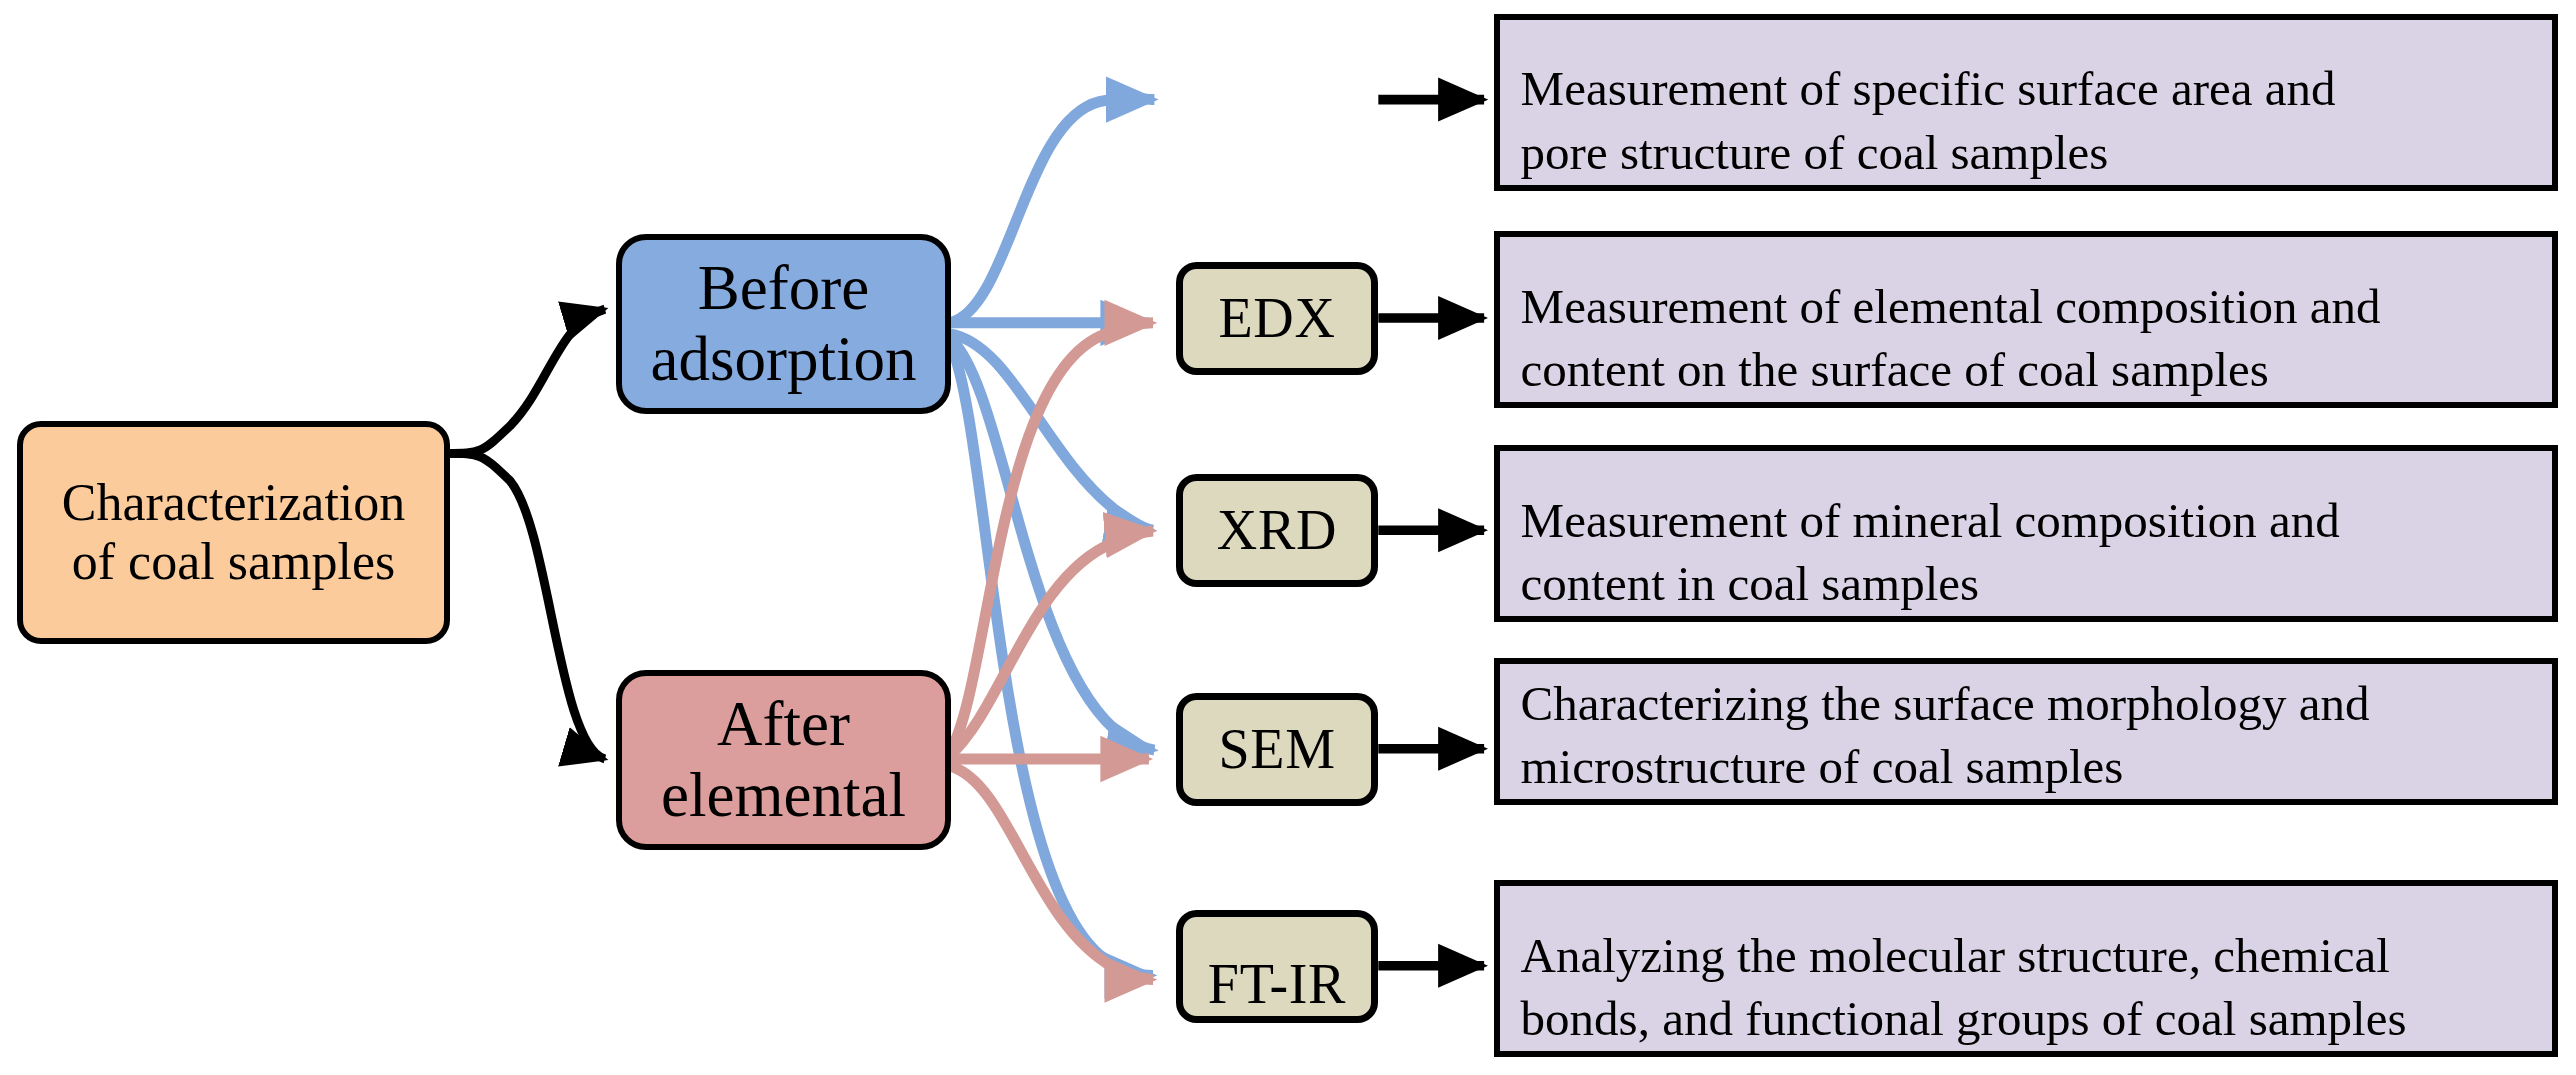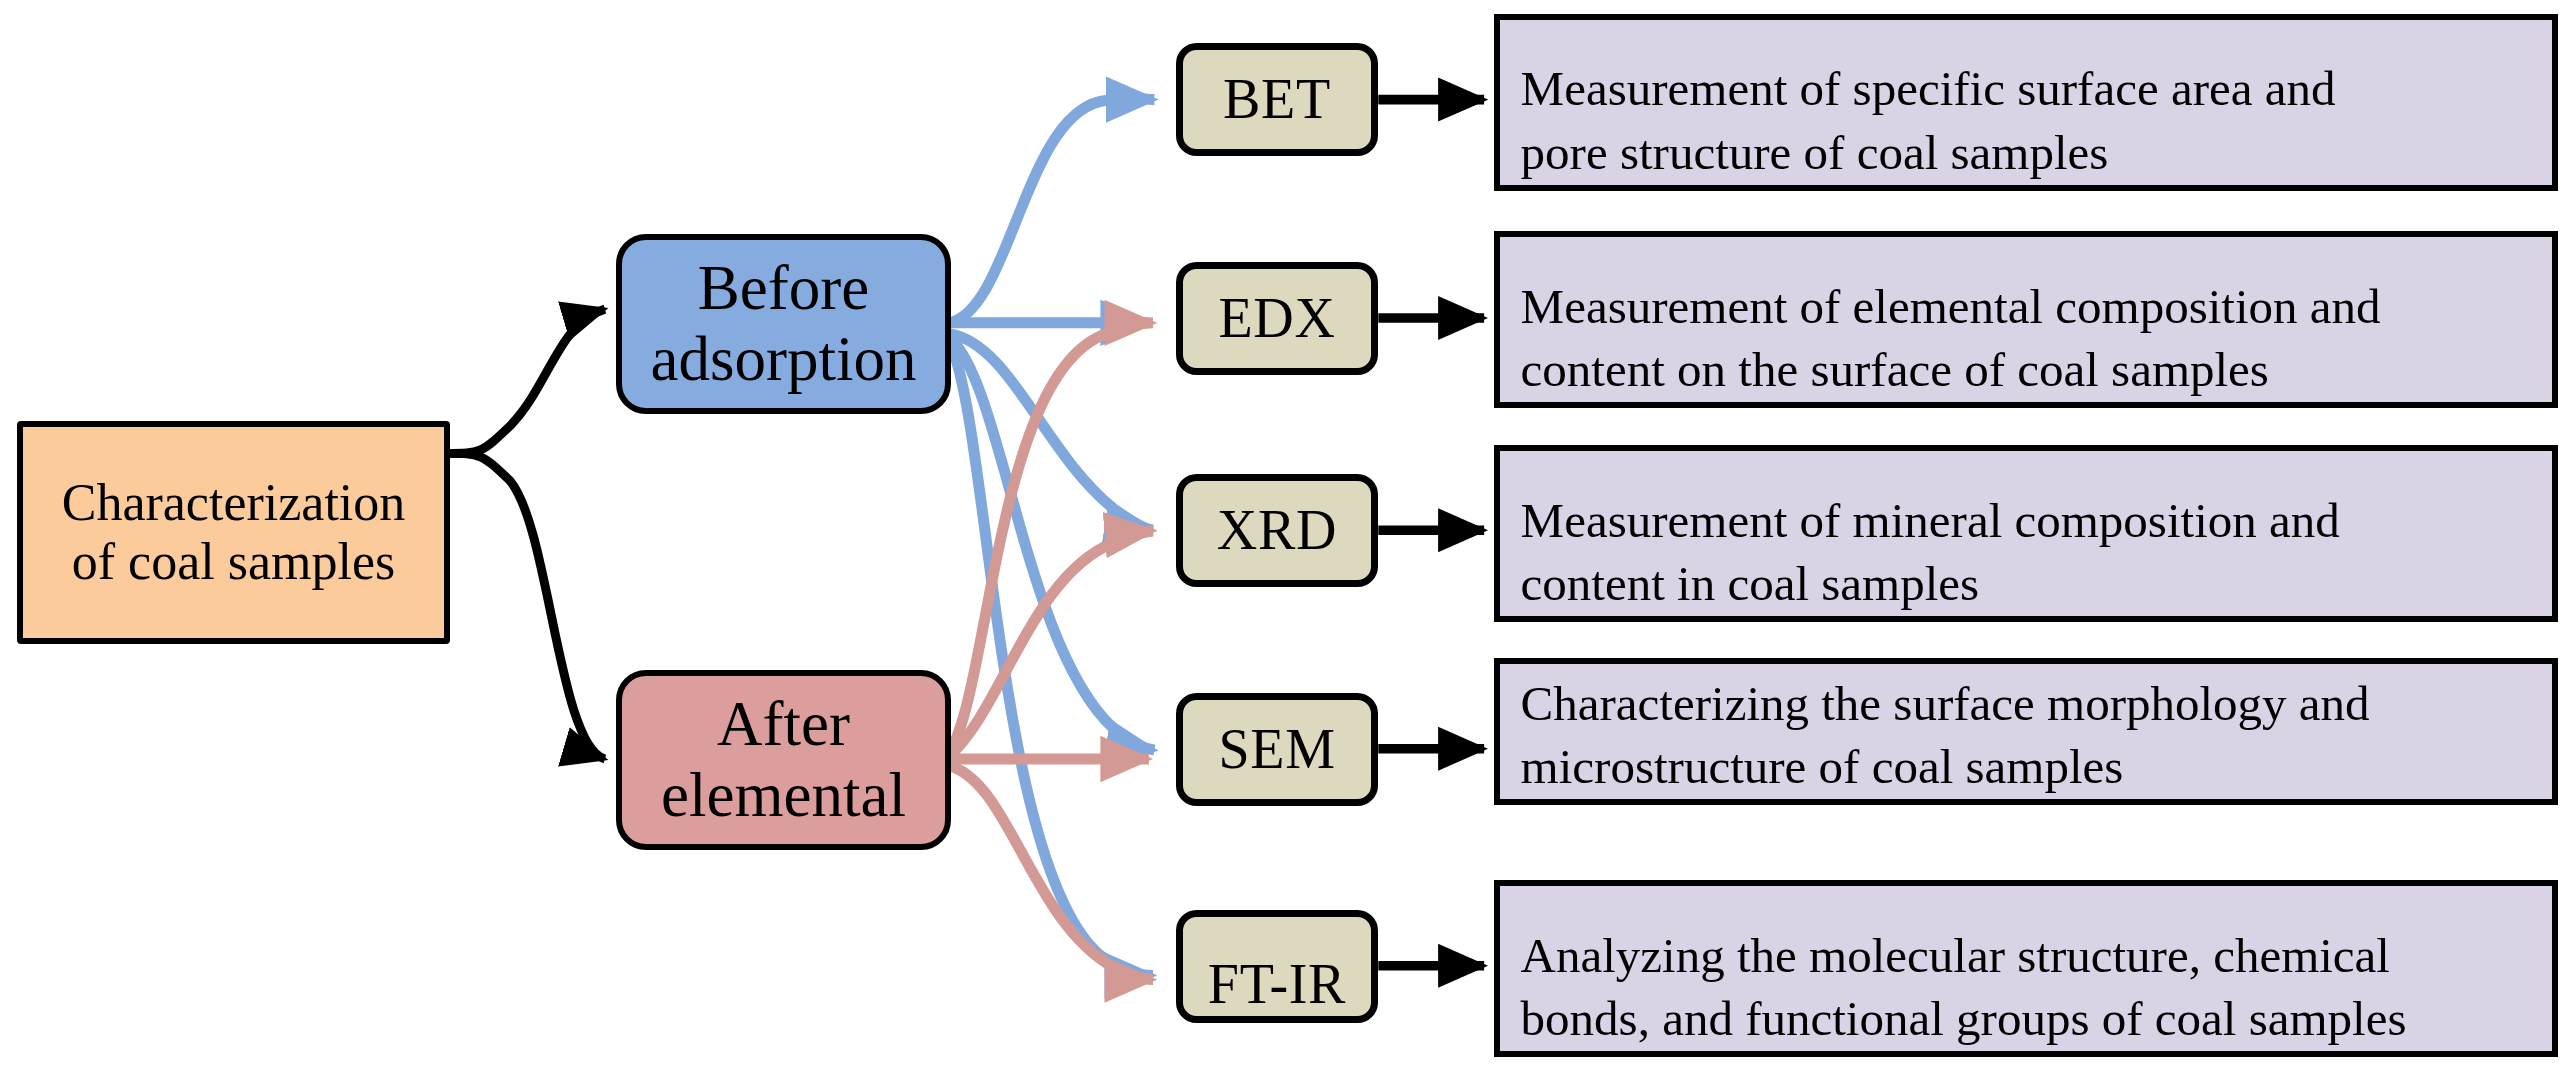--- a/index.html
+++ b/index.html
@@ -38,21 +38,21 @@
     display: block;
     width: 100%;
     line-height: 1.12;
     white-space: pre-line;
   }
 
   
   .node-root {
     background: #FBCB9C;
     border: 6.9px solid #000000;
-    border-radius: 4px;
+    border-radius: 24px;
     font-size: 52px;
   }
 
   
   .node-stage {
     border: 6.9px solid #000000;
     border-radius: 30px;
     font-size: 63px;
   }
   .node-stage.blue { background: #86ABDF; }
@@ -165,23 +165,20 @@
   <div class="node node-stage blue" style="left:616px; top:234px; width:335px; height:180px;">
     <span class="label">Before
 adsorption</span>
   </div>
 
   <div class="node node-stage rose" style="left:616px; top:670px; width:335px; height:180px;">
     <span class="label">After
 elemental</span>
   </div>
 
-  <div class="node node-tech" style="left:1176px; top:43px; width:202px; height:113px;">
-    <span class="label">BET</span>
-  </div>
 
   <div class="node node-tech" style="left:1176px; top:262px; width:202px; height:113px;">
     <span class="label">EDX</span>
   </div>
 
   <div class="node node-tech" style="left:1176px; top:474px; width:202px; height:113px;">
     <span class="label">XRD</span>
   </div>
 
   <div class="node node-tech" style="left:1176px; top:693px; width:202px; height:113px;">

